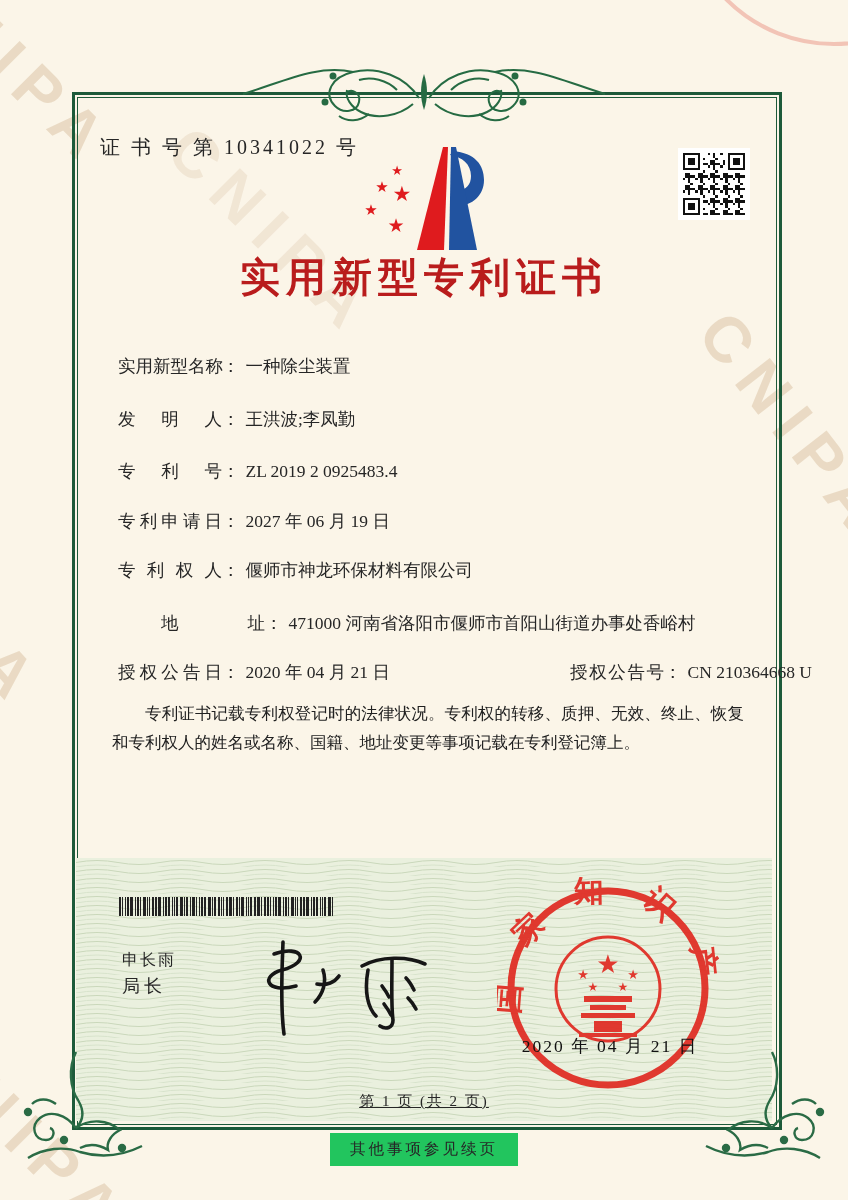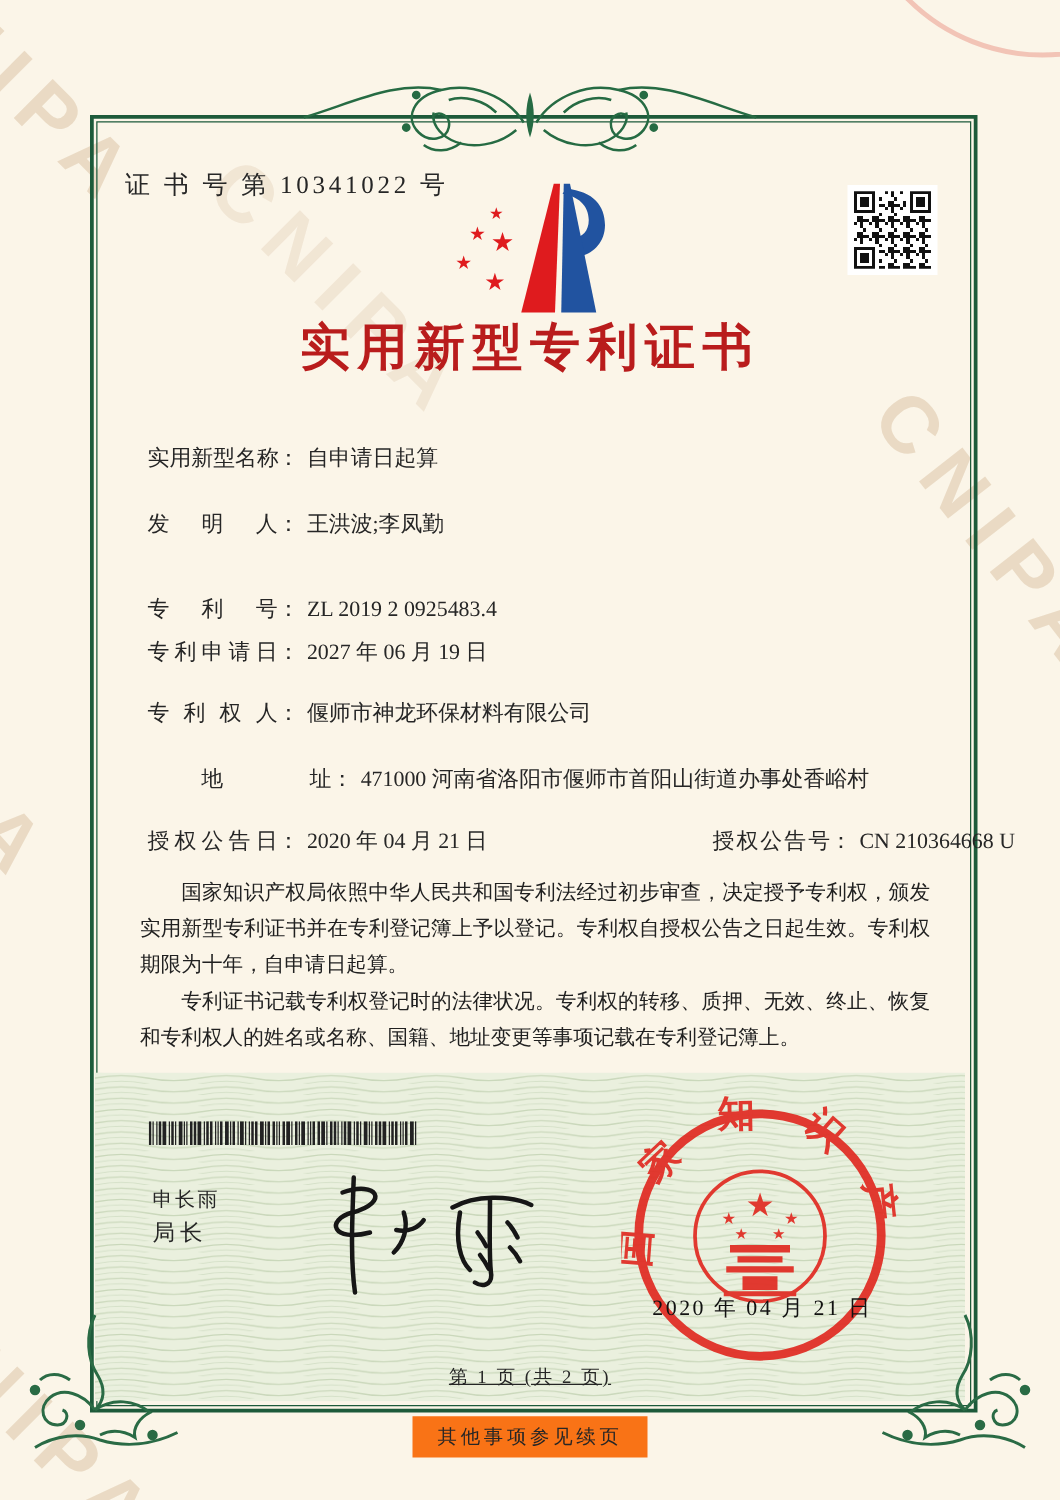--- a/index.html
+++ b/index.html
@@ -37,41 +37,41 @@
   .doc-title{position:absolute;left:0;top:250px;width:848px;text-align:center;
       font-size:40px;font-weight:bold;letter-spacing:6px;color:#b91c1c;}
 
   .row{position:absolute;left:118px;font-size:17.5px;white-space:nowrap;}
   .flabel{display:inline-block;width:104px;text-align:justify;text-align-last:justify;
       vertical-align:top;}
   .flabel2{display:inline-block;width:94px;text-align:justify;text-align-last:justify;
       vertical-align:top;}
   .fval{margin-left:6px;}
   .pair2{position:absolute;left:452px;top:0;font-family:Liberation Serif, serif;}
-  .r1{top:354px;} .r2{top:407px;} .r3{top:459px;margin-top:16px;} .r4{top:509px;}
+  .r1{top:354px;} .r2{top:407px;} .r3{top:459px;} .r4{top:509px;}
   .r5{top:558px;} .r6{top:611px;margin-left:43px;} .r7{top:660px;}
 
   .paras{position:absolute;left:112px;top:699px;width:632px;font-size:16.5px;
       line-height:29px;text-align:justify;color:#202020;}
   .paras p{margin:0;text-indent:2em;}
 
   .barcode{position:absolute;left:119px;top:897px;}
 
   .sig-title{position:absolute;left:122px;top:974px;font-size:18px;letter-spacing:4px;text-align:right;}
   .sig-name{position:absolute;left:122px;top:950px;font-size:16px;letter-spacing:2px;}
   .sig-svg{position:absolute;left:222px;top:936px;}
 
   .seal{position:absolute;left:497px;top:877px;}
   .seal-date{position:absolute;left:510px;top:1034px;width:200px;text-align:center;
       font-size:17.5px;letter-spacing:2px;color:#111;}
 
   .page-info{position:absolute;left:0;top:1092px;width:848px;text-align:center;
       font-size:15px;letter-spacing:2px;text-decoration:underline;}
   .note-box{position:absolute;left:50%;top:1133px;transform:translateX(-50%);
-      background:#f97316;padding:6px 20px;font-size:15.5px;letter-spacing:3px;z-index:3;}
+      background:#22c55e;padding:6px 20px;font-size:15.5px;letter-spacing:3px;z-index:3;}
 
   .ornament{position:absolute;z-index:3;}
   .orn-top{left:239px;top:56px;}
   .orn-bl{left:16px;top:1048px;}
   .orn-br{left:702px;top:1048px;transform:scaleX(-1);}
 </style>
 </head>
 <body>
 
 <div class="wm wm1">CNIPA</div>
@@ -130,21 +130,21 @@
           <path d="M20 2h3v3h-3z"></path>
           <path d="M2 20h3v3h-3z"></path>
         <path id="qr-modules" d="M10 0h1v1h-1zM12 0h1v1h-1zM15 0h1v1h-1zM12 1h1v1h-1zM8 2h1v1h-1zM13 2h1v1h-1zM11 3h1v1h-1zM12 3h1v1h-1zM16 3h1v1h-1zM8 4h1v1h-1zM9 4h1v1h-1zM11 4h1v1h-1zM12 4h1v1h-1zM13 4h1v1h-1zM14 4h1v1h-1zM16 4h1v1h-1zM10 5h1v1h-1zM12 5h1v1h-1zM15 5h1v1h-1zM12 6h1v1h-1zM8 7h1v1h-1zM13 7h1v1h-1zM1 8h1v1h-1zM2 8h1v1h-1zM6 8h1v1h-1zM7 8h1v1h-1zM11 8h1v1h-1zM12 8h1v1h-1zM16 8h1v1h-1zM17 8h1v1h-1zM21 8h1v1h-1zM22 8h1v1h-1zM1 9h1v1h-1zM2 9h1v1h-1zM3 9h1v1h-1zM4 9h1v1h-1zM6 9h1v1h-1zM7 9h1v1h-1zM8 9h1v1h-1zM9 9h1v1h-1zM11 9h1v1h-1zM12 9h1v1h-1zM13 9h1v1h-1zM14 9h1v1h-1zM16 9h1v1h-1zM17 9h1v1h-1zM18 9h1v1h-1zM19 9h1v1h-1zM21 9h1v1h-1zM22 9h1v1h-1zM23 9h1v1h-1zM24 9h1v1h-1zM0 10h1v1h-1zM2 10h1v1h-1zM5 10h1v1h-1zM7 10h1v1h-1zM10 10h1v1h-1zM12 10h1v1h-1zM15 10h1v1h-1zM17 10h1v1h-1zM20 10h1v1h-1zM22 10h1v1h-1zM2 11h1v1h-1zM7 11h1v1h-1zM12 11h1v1h-1zM17 11h1v1h-1zM22 11h1v1h-1zM3 12h1v1h-1zM8 12h1v1h-1zM13 12h1v1h-1zM18 12h1v1h-1zM23 12h1v1h-1zM1 13h1v1h-1zM2 13h1v1h-1zM6 13h1v1h-1zM7 13h1v1h-1zM11 13h1v1h-1zM12 13h1v1h-1zM16 13h1v1h-1zM17 13h1v1h-1zM21 13h1v1h-1zM22 13h1v1h-1zM1 14h1v1h-1zM2 14h1v1h-1zM3 14h1v1h-1zM4 14h1v1h-1zM6 14h1v1h-1zM7 14h1v1h-1zM8 14h1v1h-1zM9 14h1v1h-1zM11 14h1v1h-1zM12 14h1v1h-1zM13 14h1v1h-1zM14 14h1v1h-1zM16 14h1v1h-1zM17 14h1v1h-1zM18 14h1v1h-1zM19 14h1v1h-1zM21 14h1v1h-1zM22 14h1v1h-1zM23 14h1v1h-1zM24 14h1v1h-1zM0 15h1v1h-1zM2 15h1v1h-1zM5 15h1v1h-1zM7 15h1v1h-1zM10 15h1v1h-1zM12 15h1v1h-1zM15 15h1v1h-1zM17 15h1v1h-1zM20 15h1v1h-1zM22 15h1v1h-1zM2 16h1v1h-1zM7 16h1v1h-1zM12 16h1v1h-1zM17 16h1v1h-1zM22 16h1v1h-1zM8 17h1v1h-1zM13 17h1v1h-1zM18 17h1v1h-1zM23 17h1v1h-1zM11 18h1v1h-1zM12 18h1v1h-1zM16 18h1v1h-1zM17 18h1v1h-1zM21 18h1v1h-1zM22 18h1v1h-1zM8 19h1v1h-1zM9 19h1v1h-1zM11 19h1v1h-1zM12 19h1v1h-1zM13 19h1v1h-1zM14 19h1v1h-1zM16 19h1v1h-1zM17 19h1v1h-1zM18 19h1v1h-1zM19 19h1v1h-1zM21 19h1v1h-1zM22 19h1v1h-1zM23 19h1v1h-1zM24 19h1v1h-1zM10 20h1v1h-1zM12 20h1v1h-1zM15 20h1v1h-1zM17 20h1v1h-1zM20 20h1v1h-1zM22 20h1v1h-1zM12 21h1v1h-1zM17 21h1v1h-1zM22 21h1v1h-1zM8 22h1v1h-1zM13 22h1v1h-1zM18 22h1v1h-1zM23 22h1v1h-1zM11 23h1v1h-1zM12 23h1v1h-1zM16 23h1v1h-1zM17 23h1v1h-1zM21 23h1v1h-1zM22 23h1v1h-1zM8 24h1v1h-1zM9 24h1v1h-1zM11 24h1v1h-1zM12 24h1v1h-1zM13 24h1v1h-1zM14 24h1v1h-1zM16 24h1v1h-1zM17 24h1v1h-1zM18 24h1v1h-1zM19 24h1v1h-1zM21 24h1v1h-1zM22 24h1v1h-1zM23 24h1v1h-1zM24 24h1v1h-1z"></path>
       </g>
     </svg>
   </div>
 
   <div class="doc-title">实用新型专利证书</div>
 
   <div class="row r1">
-    <span class="flabel">实用新型名称</span><span>：</span><span class="fval">自申请日起算</span>
+    <span class="flabel">实用新型名称</span><span>：</span><span class="fval">一种除尘装置</span>
   </div>
   <div class="row r2">
     <span class="flabel">发明人</span><span>：</span><span class="fval">王洪波;李凤勤</span>
   </div>
   <div class="row r3">
     <span class="flabel">专利号</span><span>：</span><span class="fval">ZL 2019 2 0925483.4</span>
   </div>
   <div class="row r4">
     <span class="flabel">专利申请日</span><span>：</span><span class="fval">2027 年 06 月 19 日</span>
   </div>
@@ -155,21 +155,20 @@
     <span class="flabel">地址</span><span>：</span><span class="fval">471000 河南省洛阳市偃师市首阳山街道办事处香峪村</span>
   </div>
   <div class="row r7">
     <span class="flabel">授权公告日</span><span>：</span><span class="fval">2020 年 04 月 21 日</span>
     <span class="pair2">
       <span class="flabel2">授权公告号</span><span>：</span><span class="fval">CN 210364668 U</span>
     </span>
   </div>
 
   <div class="paras">
-    <p>国家知识产权局依照中华人民共和国专利法经过初步审查，决定授予专利权，颁发实用新型专利证书并在专利登记簿上予以登记。专利权自授权公告之日起生效。专利权期限为十年，自申请日起算。</p>
     <p>专利证书记载专利权登记时的法律状况。专利权的转移、质押、无效、终止、恢复和专利权人的姓名或名称、国籍、地址变更等事项记载在专利登记簿上。</p>
   </div>
 
   <svg class="barcode" width="218" height="19">
     <path id="barcode-bars" d="M0 0h2v19h-2zM3 0h1v19h-1zM6 0h1v19h-1zM8 0h2v19h-2zM11 0h3v19h-3zM16 0h1v19h-1zM18 0h2v19h-2zM21 0h1v19h-1zM24 0h3v19h-3zM28 0h1v19h-1zM30 0h1v19h-1zM33 0h2v19h-2zM36 0h2v19h-2zM39 0h3v19h-3zM44 0h1v19h-1zM46 0h2v19h-2zM49 0h2v19h-2zM53 0h1v19h-1zM55 0h1v19h-1zM57 0h2v19h-2zM61 0h3v19h-3zM65 0h1v19h-1zM67 0h2v19h-2zM71 0h1v19h-1zM73 0h3v19h-3zM77 0h1v19h-1zM80 0h1v19h-1zM82 0h2v19h-2zM85 0h2v19h-2zM89 0h3v19h-3zM93 0h1v19h-1zM95 0h2v19h-2zM99 0h2v19h-2zM102 0h1v19h-1zM104 0h1v19h-1zM107 0h2v19h-2zM110 0h3v19h-3zM114 0h1v19h-1zM117 0h2v19h-2zM120 0h1v19h-1zM122 0h3v19h-3zM127 0h1v19h-1zM129 0h1v19h-1zM131 0h2v19h-2zM135 0h2v19h-2zM138 0h3v19h-3zM142 0h1v19h-1zM145 0h2v19h-2zM148 0h2v19h-2zM151 0h1v19h-1zM154 0h1v19h-1zM156 0h2v19h-2zM159 0h3v19h-3zM164 0h1v19h-1zM166 0h2v19h-2zM169 0h1v19h-1zM172 0h3v19h-3zM176 0h1v19h-1zM178 0h1v19h-1zM181 0h2v19h-2zM184 0h2v19h-2zM187 0h3v19h-3zM192 0h1v19h-1zM194 0h2v19h-2zM197 0h2v19h-2zM201 0h1v19h-1zM203 0h1v19h-1zM205 0h2v19h-2zM209 0h3v19h-3zM213 0h1v19h-1z" fill="#222"></path>
   </svg>
 
   <div class="sig-title">局长</div>
   <div class="sig-name">申长雨</div>
   <svg class="sig-svg" width="230" height="105" viewBox="0 0 230 105">

